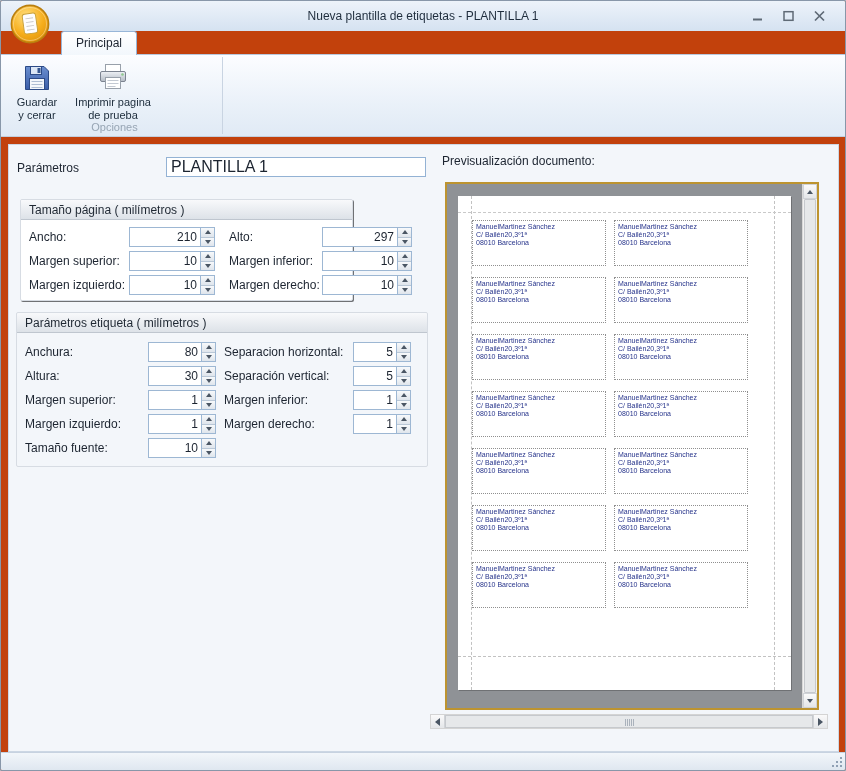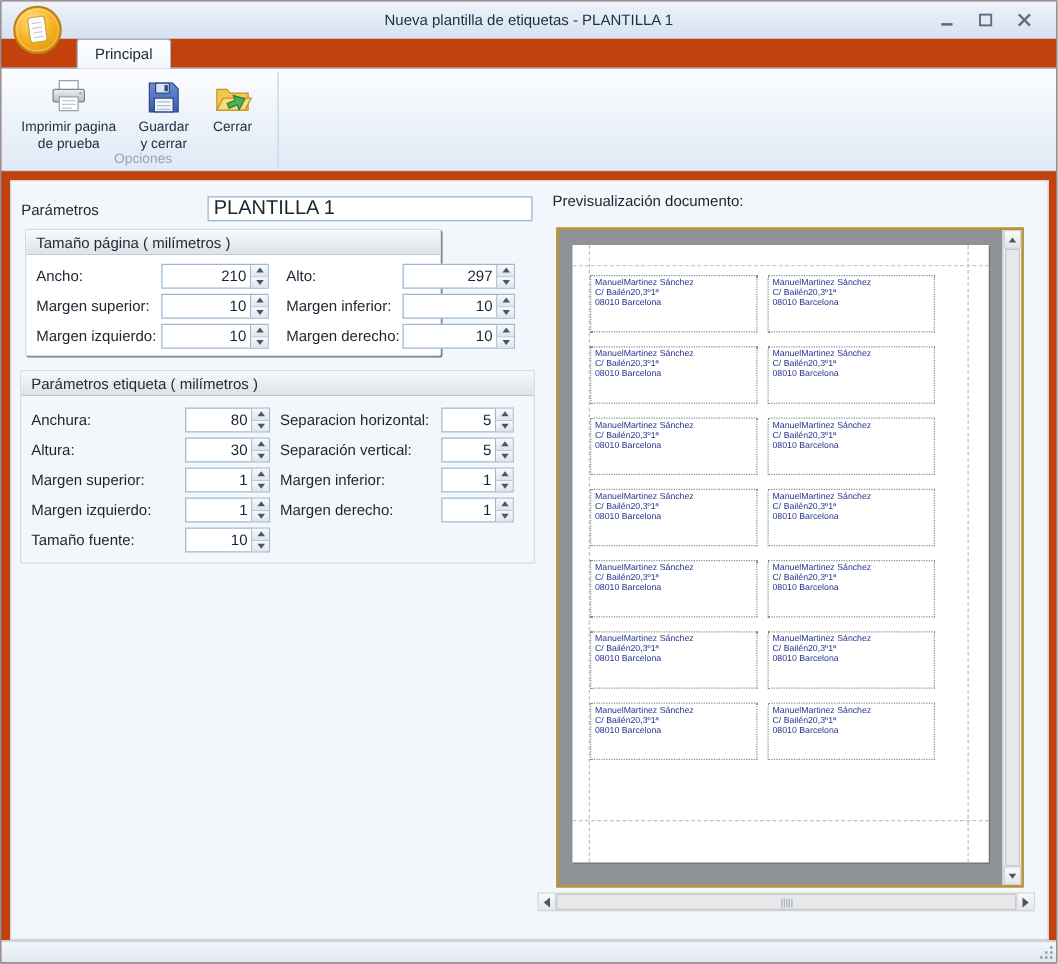--- a/index.html
+++ b/index.html
@@ -40,21 +40,21 @@
   
   .main { position:absolute; left:7px; top:143px; width:831px; height:608px;
           background:#f3f6fa; border:1px solid #ccd7e4; }
 
   .desc-label { position:absolute; left:8px; top:16px; }
   .desc-input { position:absolute; left:157px; top:12px; width:260px; height:20px;
                 border:1px solid #93b2d4; background:#fff; padding:0 4px;
                 font-family:inherit; font-size:16px; color:#1c2430; }
 
   .group { position:absolute; left:7px; width:412px; border:1px solid #d7dce3;
-           border-radius:2px; background:#f3f6fa; }
+           border-radius:2px; background:#f3f6fa;margin-top:16px; }
   .group.page { top:38px; height:102px; }
   .group.params { top:151px; height:155px; }
   .group-header { height:20px; line-height:20px; padding-left:8px; color:#1f2833;
                   background:linear-gradient(#f8f9fb,#dde2e8);
                   border-bottom:1px solid #bfc6cf; border-radius:2px 2px 0 0; }
   .fields { position:absolute; left:0; right:0; }
   .fields.g1 { top:27px; } .fields.g2 { top:29px; }
   .frow { position:relative; height:20px; margin-bottom:4px; }
   .flabel { position:absolute; top:3px; white-space:nowrap; }
   .spinner { position:absolute; top:0; height:20px; background:#fff;
@@ -161,20 +161,42 @@
     </svg>
   </div>
 
   <div class="tabstrip">
     <div class="tab">Principal</div>
   </div>
 
   <div class="ribbon">
     <div class="ribbon-group">
       <div class="ribbon-buttons">
+
+        <div class="rbtn save">
+          <span class="ricon">
+            <svg viewBox="0 0 32 32">
+              <defs>
+                  <linearGradient id="gfl" x1="0" y1="0" x2="0" y2="1">
+                <stop offset="0" stop-color="#6b8fd0"></stop>
+                    <stop offset="1" stop-color="#3a5da8"></stop>
+                  </linearGradient>
+                </defs>
+              <path d="M4.5,4.5 h18.5 l4.5,4.5 v18.5 h-23 z" fill="url(#gfl)" stroke="#2c4a86"></path>
+              <rect x="9.5" y="4.5" width="11" height="8" fill="#dbe6f5" stroke="#2c4a86"></rect>
+              <rect x="16.5" y="6" width="3" height="5" fill="#35558f"></rect>
+              <rect x="8.5" y="16.5" width="15" height="11" fill="#f4f7fb" stroke="#2c4a86"></rect>
+              <line x1="10.5" y1="19.5" x2="21.5" y2="19.5" stroke="#aebdd3"></line>
+              <line x1="10.5" y1="22.5" x2="21.5" y2="22.5" stroke="#aebdd3"></line>
+              <line x1="10.5" y1="25.5" x2="21.5" y2="25.5" stroke="#aebdd3"></line>
+            </svg>
+          </span>
+          <span class="rlbl">Guardar
+y cerrar</span>
+        </div>
 
         <div class="rbtn print">
           <span class="ricon">
             <svg viewBox="0 0 32 32">
               <defs>
                   <linearGradient id="gpr" x1="0" y1="0" x2="0" y2="1">
                 <stop offset="0" stop-color="#eef1f5"></stop>
                     <stop offset="1" stop-color="#b4bbc5"></stop>
                   </linearGradient>
                 </defs>
@@ -184,52 +206,20 @@
               <rect x="8.5" y="15.5" width="15" height="11" fill="#ffffff" stroke="#98a0aa"></rect>
               <line x1="10.5" y1="18.5" x2="21.5" y2="18.5" stroke="#c3c9d2"></line>
               <line x1="10.5" y1="21.5" x2="21.5" y2="21.5" stroke="#c3c9d2"></line>
               <line x1="10.5" y1="24.5" x2="18.5" y2="24.5" stroke="#c3c9d2"></line>
             </svg>
           </span>
           <span class="rlbl">Imprimir pagina
 de prueba</span>
         </div>
 
-        <div class="rbtn save">
-          <span class="ricon">
-            <svg viewBox="0 0 32 32">
-              <defs>
-                  <linearGradient id="gfl" x1="0" y1="0" x2="0" y2="1">
-                <stop offset="0" stop-color="#6b8fd0"></stop>
-                    <stop offset="1" stop-color="#3a5da8"></stop>
-                  </linearGradient>
-                </defs>
-              <path d="M4.5,4.5 h18.5 l4.5,4.5 v18.5 h-23 z" fill="url(#gfl)" stroke="#2c4a86"></path>
-              <rect x="9.5" y="4.5" width="11" height="8" fill="#dbe6f5" stroke="#2c4a86"></rect>
-              <rect x="16.5" y="6" width="3" height="5" fill="#35558f"></rect>
-              <rect x="8.5" y="16.5" width="15" height="11" fill="#f4f7fb" stroke="#2c4a86"></rect>
-              <line x1="10.5" y1="19.5" x2="21.5" y2="19.5" stroke="#aebdd3"></line>
-              <line x1="10.5" y1="22.5" x2="21.5" y2="22.5" stroke="#aebdd3"></line>
-              <line x1="10.5" y1="25.5" x2="21.5" y2="25.5" stroke="#aebdd3"></line>
-            </svg>
-          </span>
-          <span class="rlbl">Guardar
-y cerrar</span>
-        </div>
-
-        <div class="rbtn closebtn">
-          <span class="ricon">
-            <svg viewBox="0 0 32 32">
-              <path d="M3.5,9.5 h8 l2.5,3 h14.5 v13.5 h-25 z" fill="#f3c84f" stroke="#c1922a"></path>
-              <path d="M3.5,26 l5,-9.5 h22.5 l-5,9.5 z" fill="#fadb7a" stroke="#c1922a"></path>
-              <polygon points="12,18 19,18 19,14 26.5,20 19,26 19,22 12,22" fill="#4db052" stroke="#2c7d37" transform="rotate(-22 19 20)"></polygon>
-            </svg>
-          </span>
-          <span class="rlbl">Cerrar</span>
-        </div>
 
       </div>
       <div class="group-caption">Opciones</div>
     </div>
   </div>
 
   <div class="main">
 
     <span class="desc-label">Parámetros</span>
     <input class="desc-input" type="text" value="PLANTILLA 1" style="">

